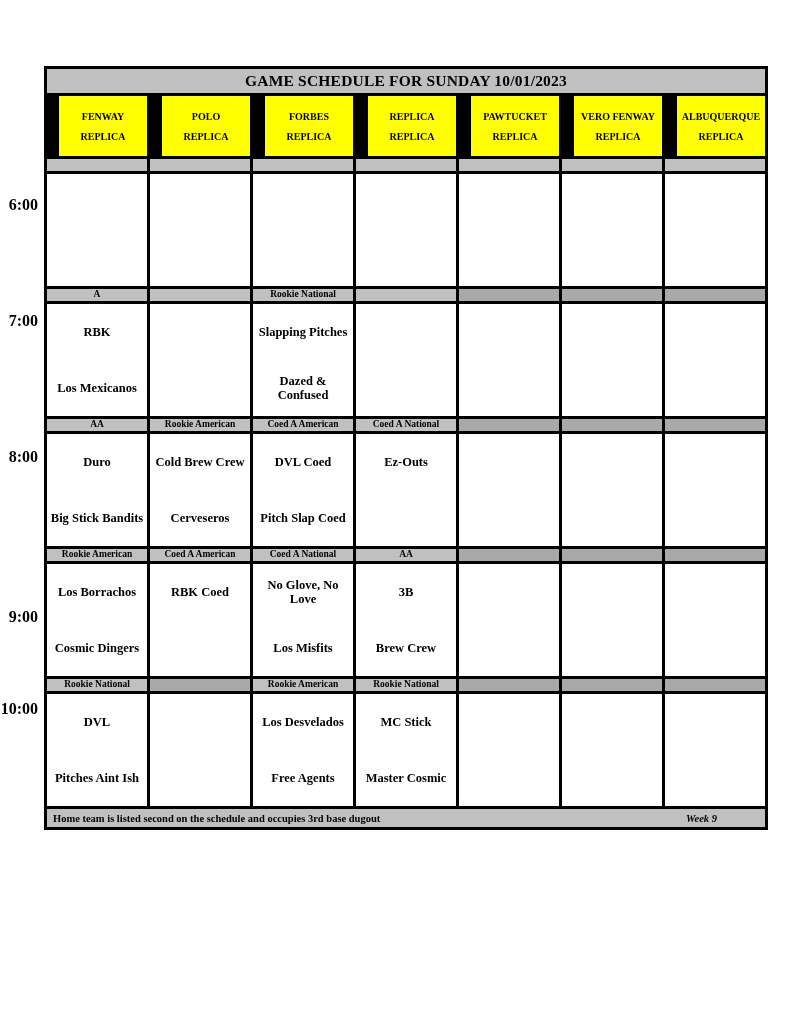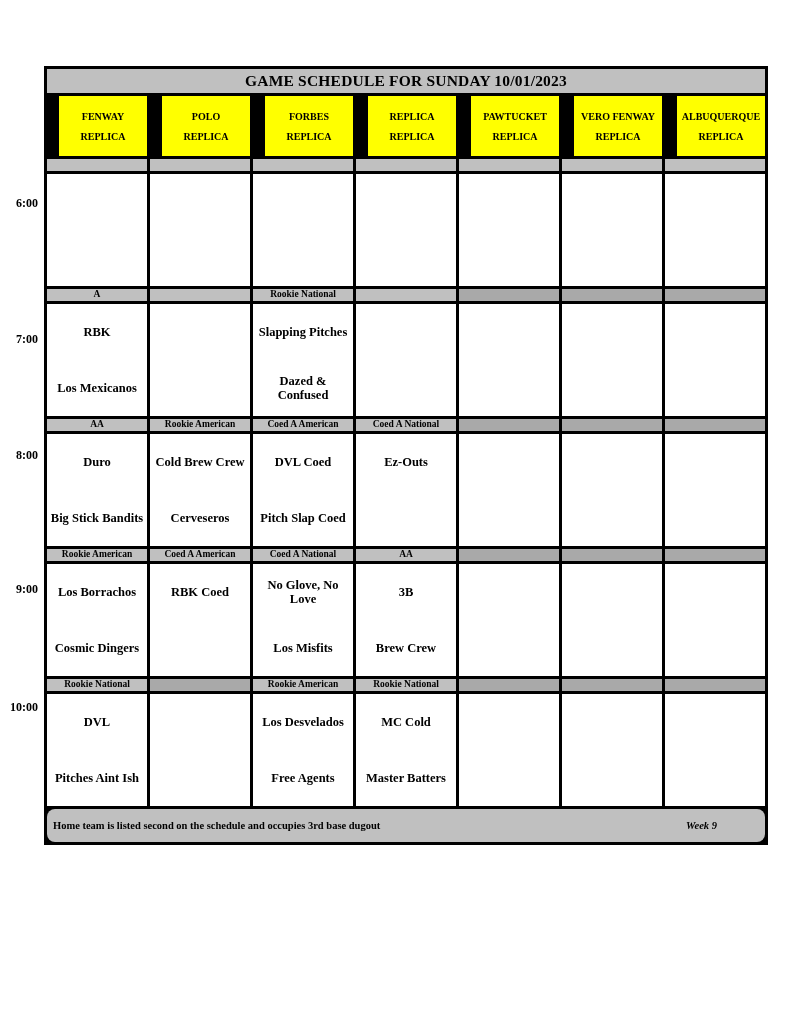--- a/index.html
+++ b/index.html
@@ -14,34 +14,34 @@
          justify-content:center;font-size:15.5px;letter-spacing:.2px;}
   .header{height:60px;background:#ffff00;display:flex;flex-direction:column;align-items:center;
           justify-content:center;gap:9px;font-size:10px;text-align:right;white-space:nowrap;margin-left:12px;}
   .bar{height:12px;background:#c0c0c0;}
   .divider{display:flex;align-items:center;justify-content:center;font-size:9.5px;
            line-height:1;white-space:nowrap;}
   .dark{background:#a9a9a9;}
   .game{height:112px;display:grid;grid-template-rows:1fr 1fr;}
   .team{display:flex;align-items:center;justify-content:center;text-align:center;
         font-size:12.5px;line-height:1.15;padding:0 3px;}
-  .footer{grid-column:1/-1;height:33px;background:#c0c0c0;display:flex;align-items:center;
-          justify-content:space-between;font-size:10.5px;padding:0 6px;box-sizing:border-box;border-radius:8px;}
+  .footer{grid-column:1/-1;height:18px;background:#c0c0c0;display:flex;align-items:center;
+          justify-content:space-between;font-size:10.5px;padding:0 6px;box-sizing:border-box;}
   .footer .week{padding-right:42px;font-style:italic;}
-  .time{position:absolute;left:0;width:38px;text-align:right;font-size:12px;}
+  .time{position:absolute;left:0;width:38px;text-align:right;font-size:16px;}
 </style>
 </head>
 <body>
 
 <div class="page">
 
   <div class="time" style="top:196px">6:00</div>
-  <div class="time" style="top:332px">7:00</div>
+  <div class="time" style="top:312px">7:00</div>
   <div class="time" style="top:448px">8:00</div>
-  <div class="time" style="top:582px">9:00</div>
+  <div class="time" style="top:608px">9:00</div>
   <div class="time" style="top:700px">10:00</div>
 
   <div class="sheet">
 
     <div class="cell title">GAME SCHEDULE FOR SUNDAY 10/01/2023</div>
 
     <div class="row">
       <div class="cell header">
         <div>FENWAY</div>
         <div>REPLICA</div>
@@ -251,22 +251,22 @@
       </div>
       <div class="cell game">
         <div class="team"></div>
         <div class="team"></div>
       </div>
       <div class="cell game">
         <div class="team">Los Desvelados</div>
         <div class="team">Free Agents</div>
       </div>
       <div class="cell game">
-        <div class="team">MC Cold</div>
-        <div class="team">Master Batters</div>
+        <div class="team">MC Stick</div>
+        <div class="team">Master Cosmic</div>
       </div>
       <div class="cell game">
         <div class="team"></div>
         <div class="team"></div>
       </div>
       <div class="cell game">
         <div class="team"></div>
         <div class="team"></div>
       </div>
       <div class="cell game">

